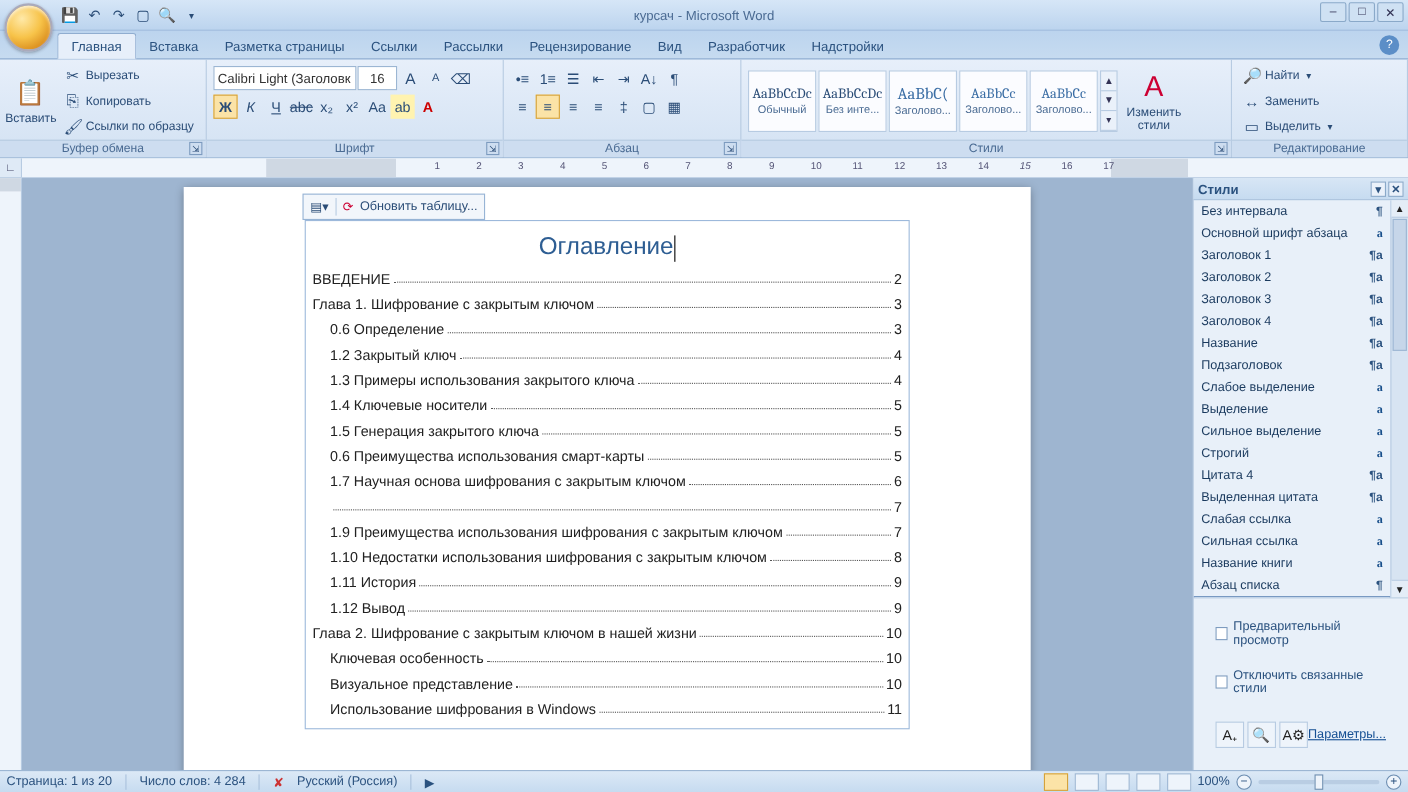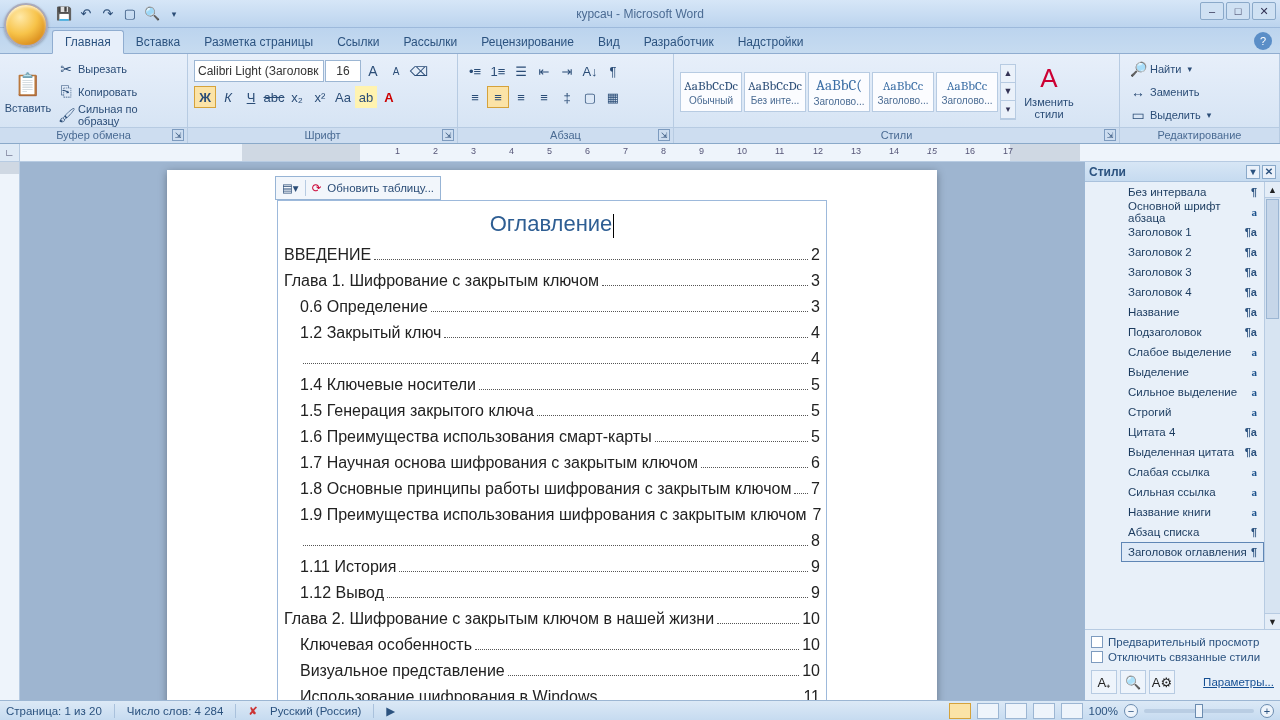--- a/index.html
+++ b/index.html
@@ -37,21 +37,21 @@
   .smallbtn .ic { font-size:14px; width:16px; text-align:center; }
 
   .combo { height:22px; background:#fff; border:1px solid #9cb6d3; display:flex; align-items:center; padding:0 3px; font-size:12px; color:#333; }
   .combo.font { width:130px; overflow:hidden; white-space:nowrap; }
   .combo.size { width:36px; justify-content:center; }
   .sq { width:22px; height:22px; border:1px solid transparent; display:flex; align-items:center; justify-content:center; font-size:13px; color:#2b4d77; }
   .sq.on { background:#fbe3a7; border-color:#d5a23b; }
   .sq.hl { background:#fff3b0; }
 
   .gallery { display:flex; gap:2px; align-items:center; }
-  .gitem { width:62px; height:40px; background:#fbfcff; border:1px solid #b7cbe2; display:flex; flex-direction:column; align-items:center; justify-content:center; font-size:10px; color:#4a6b93; }
+  .gitem { width:62px; height:56px; background:#fbfcff; border:1px solid #b7cbe2; display:flex; flex-direction:column; align-items:center; justify-content:center; font-size:10px; color:#4a6b93; }
   .gitem .sample { font-family: Cambria, serif; color:#2b4d77; font-size:13px; margin-bottom:2px; }
   .gal-scroll { width:16px; height:56px; display:flex; flex-direction:column; border:1px solid #b7cbe2; background:#eaf1fa; }
   .gal-scroll div{ flex:1; display:flex; align-items:center; justify-content:center; font-size:9px; color:#335; border-bottom:1px solid #b7cbe2;}
 
   .edit-group .vstack .smallbtn { width:110px; }
 
   
   .ruler-row { height:18px; background:#e7f0f9; border-bottom:1px solid #b7cbe2; display:flex;}
   .ruler-corner { width:20px; border-right:1px solid #b7cbe2; background:#dfeaf6; display:flex; align-items:center; justify-content:center; font-size:10px; color:#446; }
   .hruler { flex:1; position:relative; background:#eef4fb; overflow:hidden; }
@@ -63,40 +63,40 @@
   .workarea { position:absolute; top:162px; bottom:20px; left:0; right:0; display:flex; background:#9eb5d0; }
   .vruler { width:20px; background:#eef4fb; border-right:1px solid #b7cbe2; position:relative;}
   .vruler .shade{position:absolute;top:0;height:12px;left:0;right:0;background:#cfd8e3;}
   .doc-scroll { flex:1; background:#9eb5d0; display:flex; justify-content:center; overflow:hidden; position:relative;}
   .page { width:770px; min-height:900px; background:#fff; margin-top:8px; box-shadow: 0 2px 8px rgba(0,0,0,.35); position:relative; padding: 24px 110px 20px 110px; }
   .toc-toolbar { position:absolute; top:6px; left:108px; height:24px; background:#f2f6fb; border:1px solid #97b4d5; display:flex; align-items:center; gap:6px; padding:0 6px; font-size:11.5px; color:#2b4d77; }
   .toc-toolbar .sep{width:1px;height:16px;background:#b7cbe2;}
   .toc-box { border:1px solid #9db9db; padding: 10px 6px 10px 6px; margin-top:6px; }
   .toc-title { text-align:center; font-family: Cambria, serif; color:#2e5e93; font-size:22px; position:relative; }
   .cursor { display:inline-block; width:1px; height:24px; background:#000; vertical-align:middle; margin-left:1px; }
-  .toc-line { display:flex; font-size:16px; font-family: Calibri, sans-serif; color:#222; margin-top:8px; }
+  .toc-line { display:flex; font-size:13px; font-family: Calibri, sans-serif; color:#222; margin-top:8px; }
   .toc-line.ind1 { padding-left:16px; }
   .toc-line .txt{ white-space:nowrap; }
   .toc-line .dots{ flex:1; border-bottom:1.5px dotted #555; position:relative; top:-4px; margin:0 3px; }
   .toc-line .pg{ white-space:nowrap; }
 
   
   .styles-pane { width:196px; background:#e8f0f9; border-left:1px solid #9cb6d3; display:flex; flex-direction:column; }
   .sp-header { height:20px; background:linear-gradient(#d7e6f5,#c6dbf0); border-bottom:1px solid #a9c1dc; display:flex; align-items:center; justify-content:space-between; padding:0 4px; font-size:12px; font-weight:bold; color:#2b527f; }
   .sp-header .x{ width:14px; height:14px; border:1px solid #8aa9c9; font-size:10px; display:flex; align-items:center; justify-content:center; background:#eaf1fa; margin-left:2px;}
-  .sp-list { flex:1; overflow:hidden; position:relative;margin-left:36px; }
+  .sp-list { flex:1; overflow:hidden; position:relative; }
   .sp-scroll { position:absolute; right:0; top:0; bottom:0; width:16px; background:#d7e4f2; border-left:1px solid #b7cbe2; display:flex; flex-direction:column; }
   .sp-scroll .ar{height:16px;background:#e4edf7;border-bottom:1px solid #b7cbe2;display:flex;align-items:center;justify-content:center;font-size:9px;}
   .sp-scroll .thumb{height:120px;background:#c6d6e9;margin:1px;border:1px solid #9cb6d3;}
   .sp-items { position:absolute; left:0; right:16px; top:0; bottom:0; }
   .sp-item { height:20px; padding:0 6px; display:flex; align-items:center; justify-content:space-between; border:1px solid transparent; font-size:11.5px; color:#1a3a5e; }
   .sp-item .mark{ font-size:11px; color:#2b527f; font-weight:bold; }
   .sp-item .mark.a{ color:#184f8b; font-family: serif; }
   .sp-item.sel { background:#dfeaf7; border:1px solid #5f86b5; }
-  .sp-footer { border-top:1px solid #b7cbe2; padding:6px; display:flex; flex-direction:column; gap:3px; }
+  .sp-footer { border-top:1px solid #b7cbe2; padding:20px; display:flex; flex-direction:column; gap:20px; }
   .chk { display:flex; align-items:center; gap:5px; font-size:11.5px; color:#2b527f; }
   .chk .box{width:12px;height:12px;border:1px solid #7d9bbf;background:#fff;}
   .sp-bottom { display:flex; align-items:center; justify-content:space-between; margin-top:4px; }
   .sp-bottom .bic{ width:26px; height:24px; border:1px solid #b7cbe2; background:#eef4fb; display:flex; align-items:center; justify-content:center; font-size:13px; }
   .sp-bottom .link{ color:#154f93; text-decoration:underline; font-size:11.5px; }
 
   
   .statusbar { position:absolute; bottom:0; left:0; right:0; height:20px; background:linear-gradient(#dce9f6,#c6dbf0); border-top:1px solid #9cb6d3; display:flex; align-items:center; font-size:11.5px; color:#2b527f; padding:0 6px; gap:12px;}
   .statusbar .sep{width:1px;height:14px;background:#a9c1dc;}
   .statusbar .right{ margin-left:auto; display:flex; align-items:center; gap:6px;}
@@ -153,21 +153,21 @@
         <div class="smallbtn">
             <span class="ic">✂</span>
             <span>Вырезать</span>
           </div>
         <div class="smallbtn">
             <span class="ic">⎘</span>
             <span>Копировать</span>
           </div>
         <div class="smallbtn">
             <span class="ic">🖌</span>
-            <span>Сильная по образцу</span>
+            <span>Ссылки по образцу</span>
           </div>
       </div>
     </div>
     <div class="group-label"><span>Буфер обмена</span><span class="launcher">⇲</span></div>
   </div>
 
   <div class="group" style="width:270px;">
     <div class="group-body" style="flex-direction:column; align-items:flex-start; gap:4px; padding-top:6px;">
       <div class="hstack">
         <div class="combo font">Calibri Light (Заголовк</div>
@@ -341,54 +341,55 @@
               <span class="txt">0.6 Определение</span>
               <span class="dots"></span>
               <span class="pg">3</span>
             </div>
             <div class="toc-line ind1">
               <span class="txt">1.2 Закрытый ключ</span>
               <span class="dots"></span>
               <span class="pg">4</span>
             </div>
             <div class="toc-line ind1">
+              <span class="txt">1.3 Примеры использования закрытого ключа</span>
               <span class="dots"></span>
               <span class="pg">4</span>
             </div>
             <div class="toc-line ind1">
               <span class="txt">1.4 Ключевые носители</span>
               <span class="dots"></span>
               <span class="pg">5</span>
             </div>
             <div class="toc-line ind1">
               <span class="txt">1.5 Генерация закрытого ключа</span>
               <span class="dots"></span>
               <span class="pg">5</span>
             </div>
             <div class="toc-line ind1">
-              <span class="txt">1.6 Преимущества использования смарт-карты</span>
+              <span class="txt">0.6 Преимущества использования смарт-карты</span>
               <span class="dots"></span>
               <span class="pg">5</span>
             </div>
             <div class="toc-line ind1">
               <span class="txt">1.7 Научная основа шифрования с закрытым ключом</span>
               <span class="dots"></span>
               <span class="pg">6</span>
             </div>
             <div class="toc-line ind1">
-              <span class="txt">1.8 Основные принципы работы шифрования с закрытым ключом</span>
               <span class="dots"></span>
               <span class="pg">7</span>
             </div>
             <div class="toc-line ind1">
               <span class="txt">1.9 Преимущества использования шифрования с закрытым ключом</span>
               <span class="dots"></span>
               <span class="pg">7</span>
             </div>
             <div class="toc-line ind1">
+              <span class="txt">1.10 Недостатки использования шифрования с закрытым ключом</span>
               <span class="dots"></span>
               <span class="pg">8</span>
             </div>
             <div class="toc-line ind1">
               <span class="txt">1.11 История</span>
               <span class="dots"></span>
               <span class="pg">9</span>
             </div>
             <div class="toc-line ind1">
               <span class="txt">1.12 Вывод</span>

